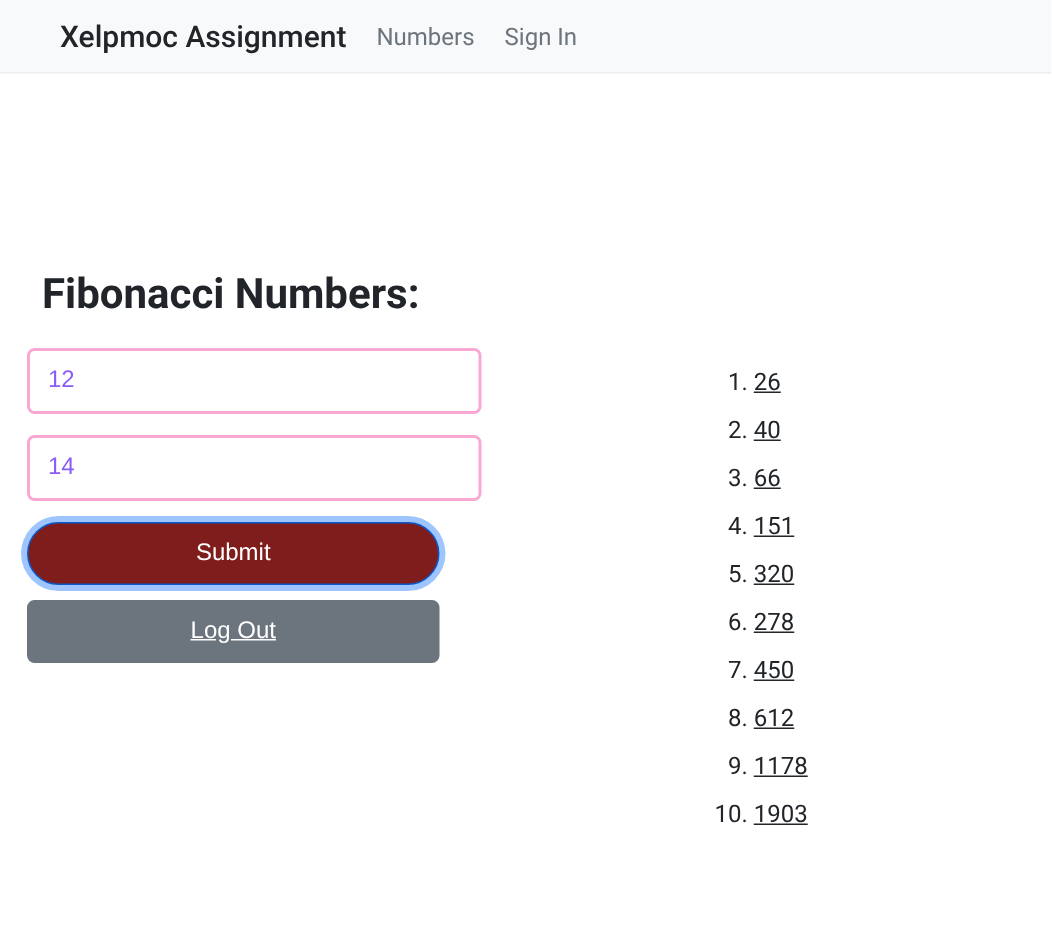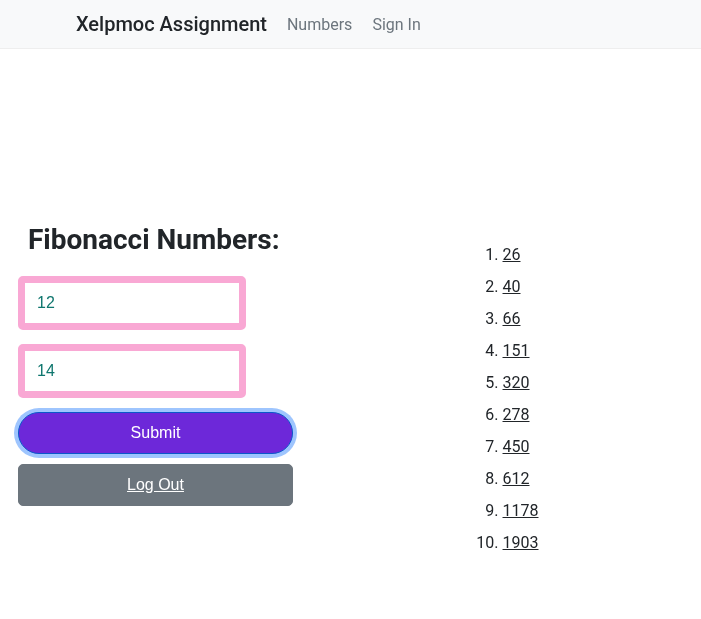--- a/index.html
+++ b/index.html
@@ -20,71 +20,69 @@
       padding: 12px 40px;
       display: flex;
       align-items: center;
       gap: 20px;
     }
     .navbar-brand {
       font-size: 20px;
       font-weight: 500;
       color: #212529;
       text-decoration: none;
-      margin-left: 36px;
     }
     .nav-link {
       font-size: 16px;
       color: #6c757d;
       text-decoration: none;
       cursor: pointer;
     }
     .container {
       display: flex;
       padding-top: 130px;
       gap: 40px;
-      align-items: center;
     }
     .left-col {
       flex: 0 0 auto;
       padding-left: 18px;
       width: 300px;
     }
     .heading {
       font-size: 28px;
       font-weight: 700;
       margin-bottom: 20px;
       padding-left: 10px;
     }
     .form-control {
       display: block;
-      width: 228px;
+      width: 303px;
       padding: 8px 12px;
       font-size: 16px;
       line-height: 1.5;
-      color: #0f766e;
+      color: #8b5cf6;
       background: #fff;
-      border: 7px solid #f9a8d4;
+      border: 2px solid #f9a8d4;
       border-radius: 5px;
       margin-bottom: 14px;
     }
     .btn {
       display: block;
       width: 275px;
       padding: 8px 12px;
       font-size: 16px;
       line-height: 1.5;
       border-radius: 5px;
       border: 1px solid transparent;
       text-align: center;
       cursor: pointer;
       margin-bottom: 10px;
     }
     .btn-primary {
-      background: #6d28d9;
+      background: #7f1d1d;
       border-color: #0a58ca;
       color: #fff;
       box-shadow: 0 0 0 4px rgba(13,110,253,0.4);
       border-radius: 21px;
     }
     .btn-secondary {
       background: #6c757d;
       border-color: #6c757d;
       color: #fff;
       text-decoration: underline;

